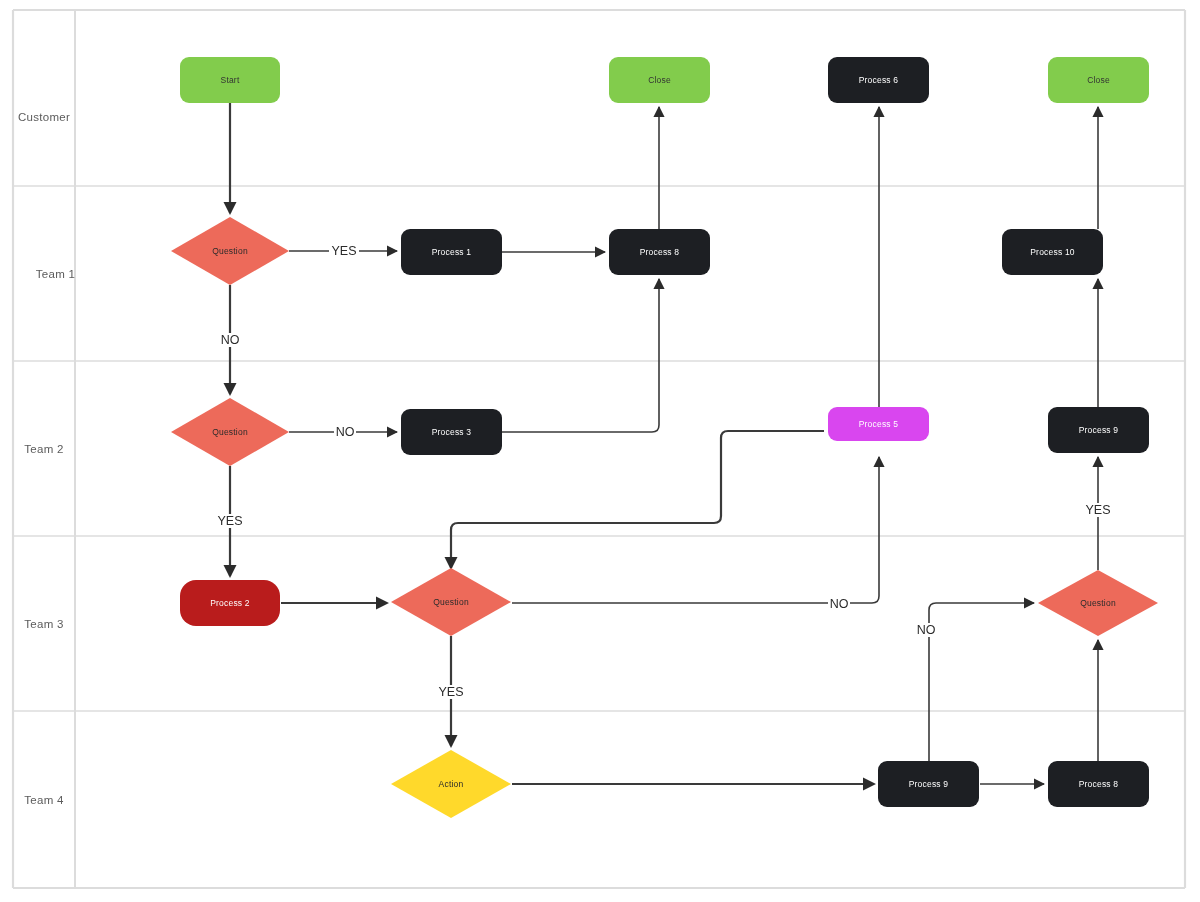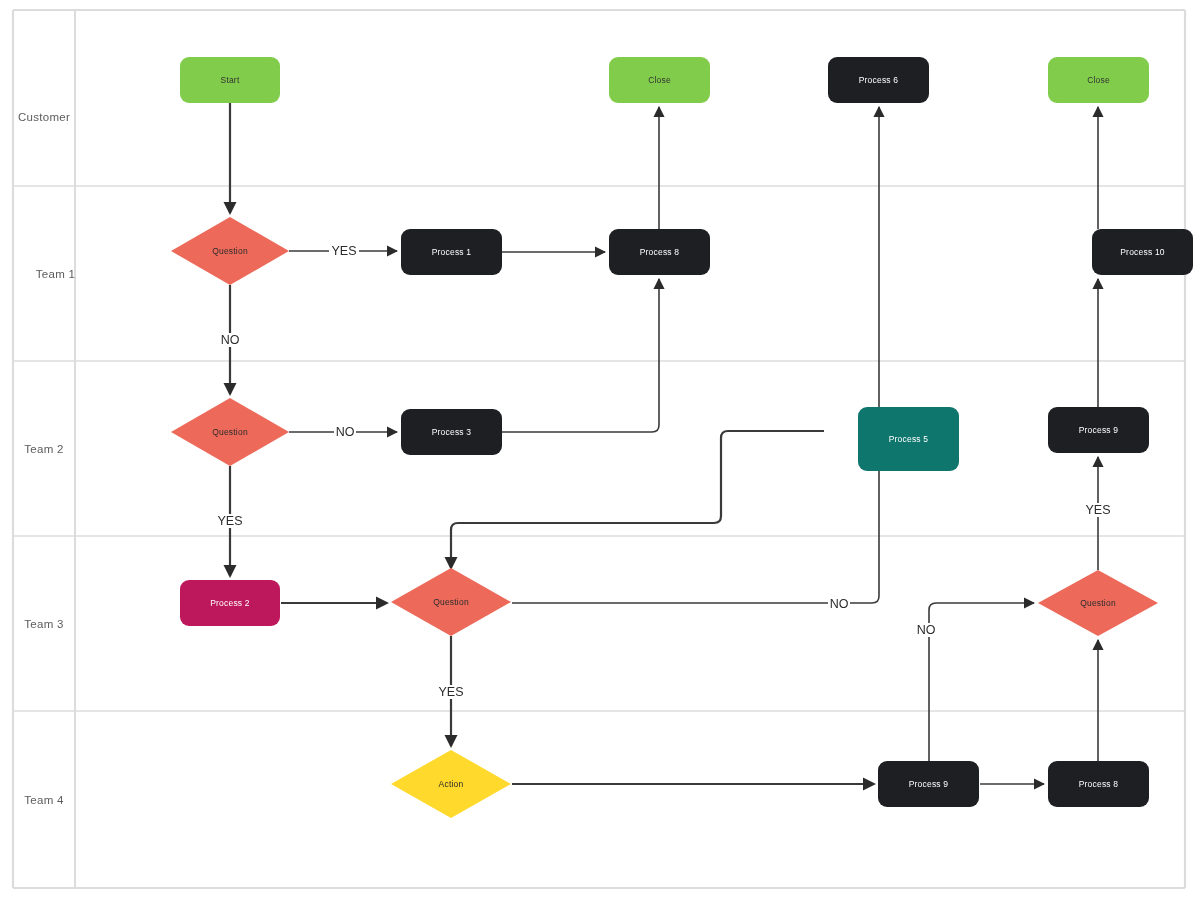--- a/index.html
+++ b/index.html
@@ -156,39 +156,39 @@
           <polygon points="59,0 118,34 59,68 0,34" fill="#ed6a5a"></polygon>
         </svg>
         <span class="node-text" style="color: rgb(43, 43, 43);">Question</span>
       </div>
       <div class="node box dark" style="left: 401px; top: 229px; width: 101px; height: 46px; background: rgb(29, 31, 35);">
         <span class="node-text">Process 1</span>
       </div>
       <div class="node box dark" style="left: 609px; top: 229px; width: 101px; height: 46px; background: rgb(29, 31, 35);">
         <span class="node-text">Process 8</span>
       </div>
-      <div class="node box dark" style="left: 1092px; top: 229px; width: 101px; height: 46px; background: rgb(29, 31, 35);">
+      <div class="node box dark" style="left: 1002px; top: 229px; width: 101px; height: 46px; background: rgb(29, 31, 35);">
         <span class="node-text">Process 10</span>
       </div>
       <div class="node diamond" style="left: 171px; top: 398px; width: 118px; height: 68px;">
         <svg class="diamond-shape" viewBox="0 0 118 68" preserveAspectRatio="none">
           <polygon points="59,0 118,34 59,68 0,34" fill="#ed6a5a"></polygon>
         </svg>
         <span class="node-text" style="color: rgb(43, 43, 43);">Question</span>
       </div>
       <div class="node box dark" style="left: 401px; top: 409px; width: 101px; height: 46px; background: rgb(29, 31, 35);">
         <span class="node-text">Process 3</span>
       </div>
-      <div class="node box dark" style="left: 828px; top: 407px; width: 101px; height: 64px; background: #0f766e; margin-left: 30px;">
+      <div class="node box dark" style="left: 828px; top: 407px; width: 101px; height: 34px; background: #d946ef;">
         <span class="node-text">Process 5</span>
       </div>
       <div class="node box dark" style="left: 1048px; top: 407px; width: 101px; height: 46px; background: rgb(29, 31, 35);">
         <span class="node-text">Process 9</span>
       </div>
-      <div class="node box dark" style="left: 180px; top: 580px; width: 100px; height: 46px; background: #be185d;">
+      <div class="node box dark" style="left: 180px; top: 580px; width: 100px; height: 46px; background: #b91c1c; border-radius: 16px;">
         <span class="node-text">Process 2</span>
       </div>
       <div class="node diamond" style="left: 391px; top: 568px; width: 120px; height: 68px;">
         <svg class="diamond-shape" viewBox="0 0 120 68" preserveAspectRatio="none">
           <polygon points="60,0 120,34 60,68 0,34" fill="#ed6a5a"></polygon>
         </svg>
         <span class="node-text" style="color: rgb(43, 43, 43);">Question</span>
       </div>
       <div class="node diamond" style="left: 1038px; top: 570px; width: 120px; height: 66px;">
         <svg class="diamond-shape" viewBox="0 0 120 66" preserveAspectRatio="none">

